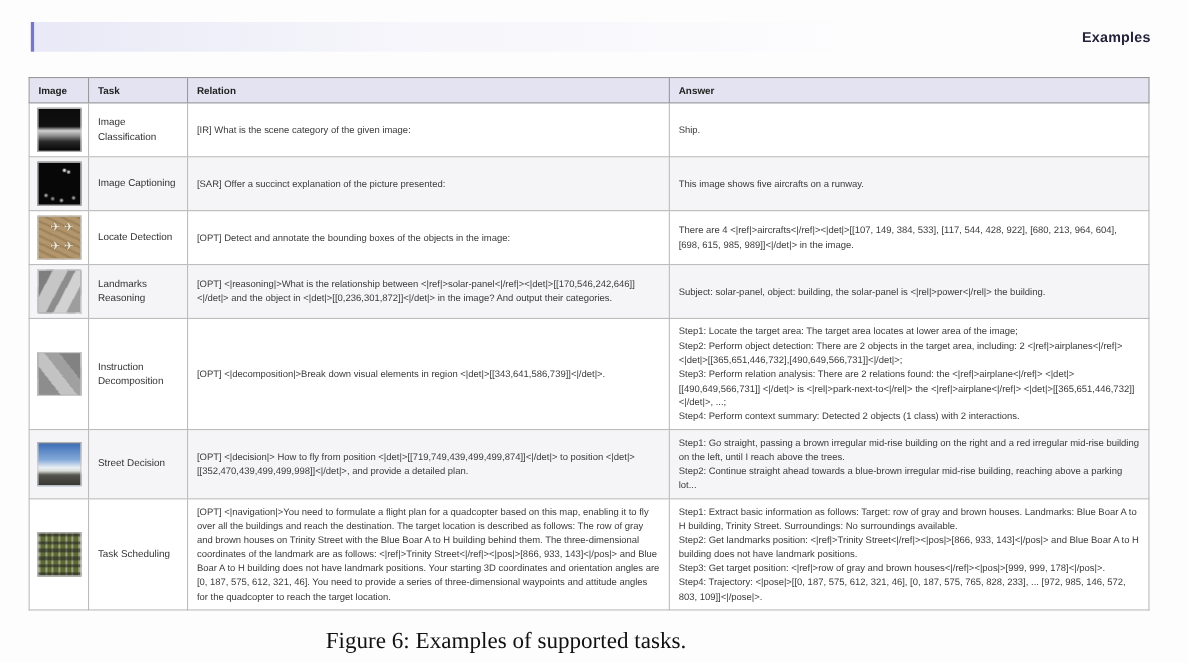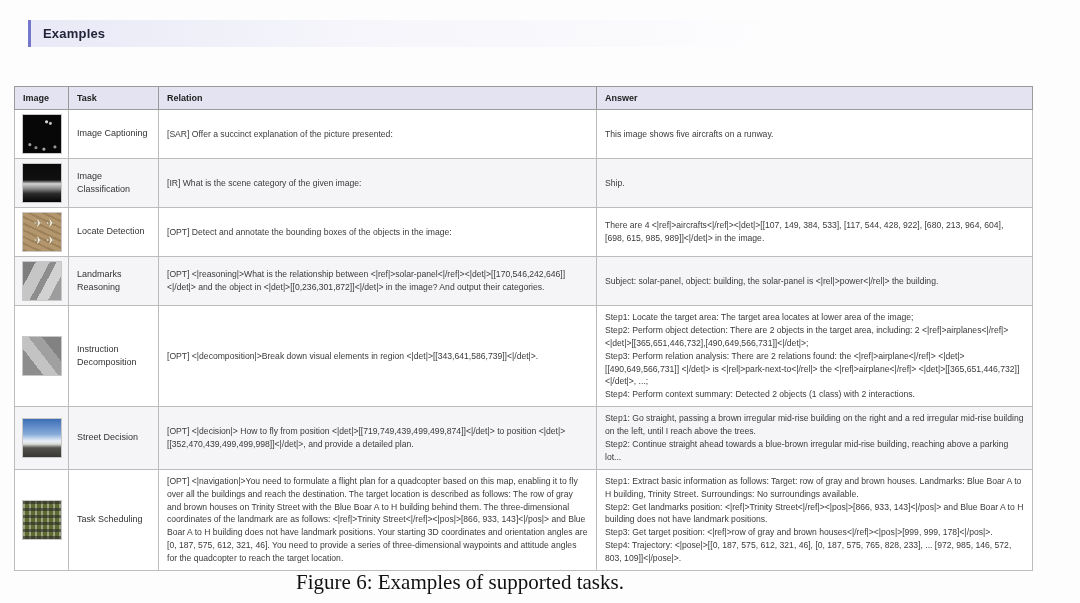--- a/index.html
+++ b/index.html
@@ -5,27 +5,27 @@
   * { margin:0; padding:0; box-sizing:border-box; }
   html,body { width:1080px; height:603px; background:#fdfdfe; overflow:hidden;
               font-family:"Liberation Sans", sans-serif; }
   .page { width:1080px; height:603px; position:relative; }
 
   
   .heading-wrap { position:absolute; left:28px; top:20px; width:1018px; }
   .heading-band { display:flex; align-items:center;
                   border-left:3px solid var(--accent, #7577cd);
                   background:linear-gradient(90deg, #e9e9f7 0%, rgba(238,238,248,.55) 30%, rgba(255,255,255,0) 75%);
-                  padding:6px 0 6px 12px; }
+                  padding:6px 0 6px 12px;justify-content:flex-end; }
   .heading-band .title { font-size:13px; font-weight:bold; color:#23233a; letter-spacing:.2px; }
 
   
-  table.examples { position:absolute; left:14px; top:70px; width:1019px;
+  table.examples { position:absolute; left:26px; top:70px; width:1019px;
                    border-collapse:collapse; table-layout:fixed;
-                   border:1px solid #8a8a8a; background:#fff;margin-top:16px; }
+                   border:1px solid #8a8a8a; background:#fff; }
   col.c-image { width:54px; }
   col.c-task { width:90px; }
   col.c-question { width:438px; }
   th { background:var(--header-bg, #e3e3f2); color:#222; font-size:9px; font-weight:bold;
        text-align:left; padding:6px 8px; border:1px solid #9a9a9a; }
   td { border:1px solid #bcbcbc; font-size:8.6px; line-height:1.5; color:#3a3a3a;
        padding:5px 8px; vertical-align:middle; }
   tbody tr:nth-child(even) { background:#f5f5f7; }
   td.cell-question, td.cell-answer { white-space:pre-line; }
   td.cell-task { font-size:9px; color:#333; }
@@ -85,34 +85,34 @@
       <tr>
         <th>Image</th>
         <th>Task</th>
         <th>Relation</th>
         <th>Answer</th>
       </tr>
     </thead>
     <tbody>
     <tr>
       <td class="cell-image">
+        <div class="thumb thumb-ir"></div>
+      </td>
+      <td class="cell-task">Image Classification</td>
+      <td class="cell-question">[IR] What is the scene category of the given image:</td>
+      <td class="cell-answer">Ship.</td>
+    </tr>
+
+    <tr>
+      <td class="cell-image">
         <div class="thumb thumb-sar"></div>
       </td>
       <td class="cell-task">Image Captioning</td>
       <td class="cell-question">[SAR] Offer a succinct explanation of the picture presented:</td>
       <td class="cell-answer">This image shows five aircrafts on a runway.</td>
-    </tr>
-
-    <tr>
-      <td class="cell-image">
-        <div class="thumb thumb-ir"></div>
-      </td>
-      <td class="cell-task">Image Classification</td>
-      <td class="cell-question">[IR] What is the scene category of the given image:</td>
-      <td class="cell-answer">Ship.</td>
     </tr>
 
     <tr>
       <td class="cell-image">
         <div class="thumb thumb-planes"></div>
       </td>
       <td class="cell-task">Locate Detection</td>
       <td class="cell-question">[OPT] Detect and annotate the bounding boxes of the objects in the image:</td>
       <td class="cell-answer">There are 4 &lt;|ref|&gt;aircrafts&lt;|/ref|&gt;&lt;|det|&gt;[[107, 149, 384, 533], [117, 544, 428, 922], [680, 213, 964, 604], [698, 615, 985, 989]]&lt;|/det|&gt; in the image.</td>
     </tr>

